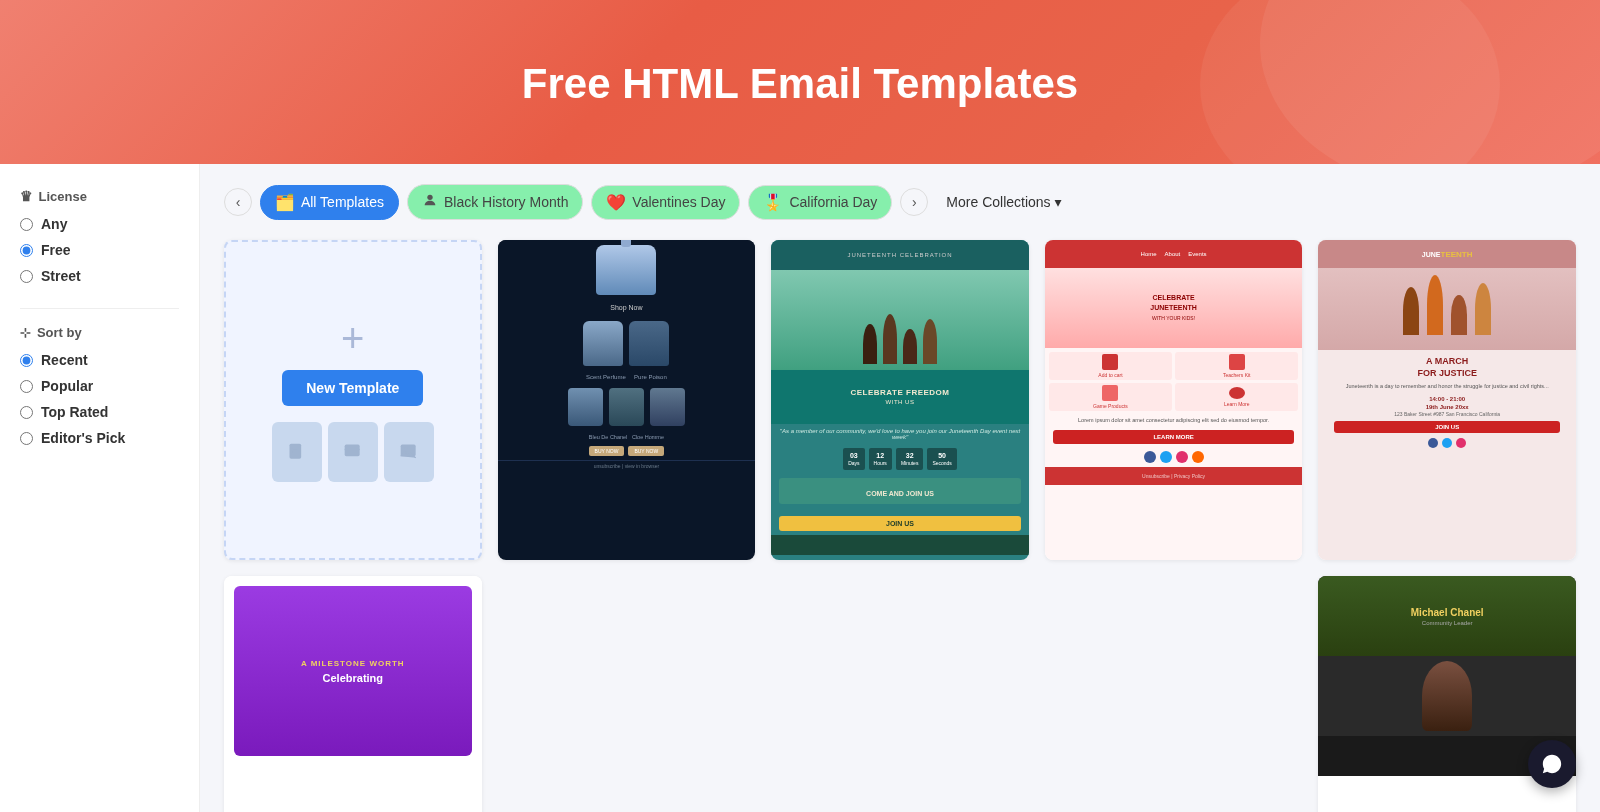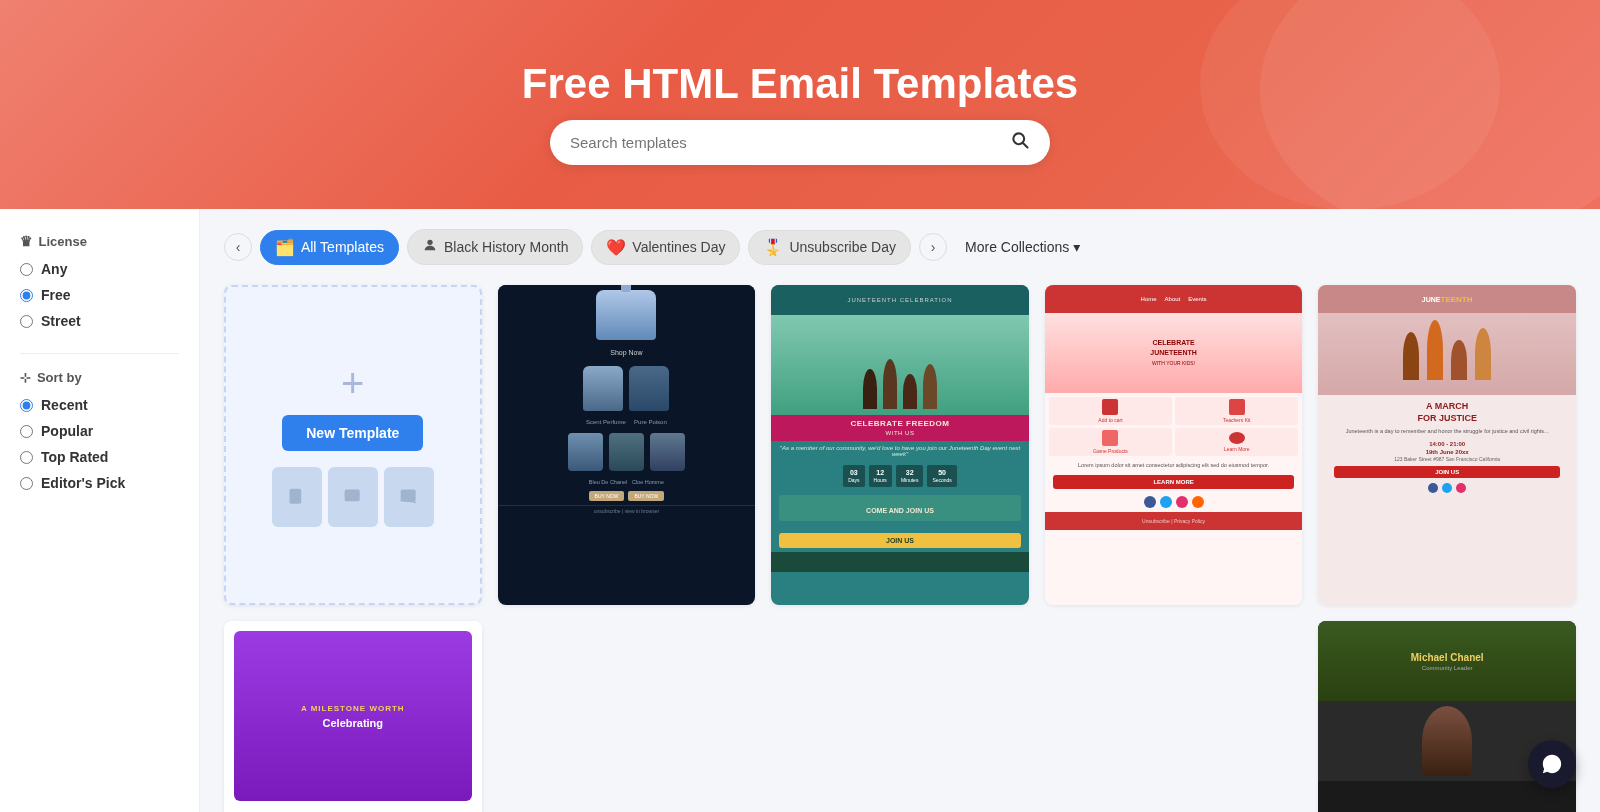--- a/index.html
+++ b/index.html
@@ -92,21 +92,21 @@
     .filter-nav-btn {
       background: none; border: 1px solid #ddd;
       border-radius: 50%; width: 28px; height: 28px;
       cursor: pointer; display: flex; align-items: center; justify-content: center;
       font-size: 14px; color: #555;
     }
     .filter-tab {
       display: flex; align-items: center; gap: 6px;
       padding: 7px 14px; border-radius: 20px;
       cursor: pointer; font-size: 14px; font-weight: 500;
-      border: 1px solid #ddd; background: #e5e5e5; color: #444;
+      border: 1px solid #ddd; background: #86efac; color: #444;
       transition: all 0.15s;
     }
     .filter-tab.active {
       background: #2f80ed; color: #fff; border-color: #2f80ed;
     }
     .filter-tab .tab-icon { font-size: 16px; }
     .more-collections-btn {
       display: flex; align-items: center; gap: 4px;
       background: none; border: none; cursor: pointer;
       font-size: 14px; color: #333; font-weight: 500;
@@ -179,29 +179,20 @@
       background: #c8d8ee; border-radius: 6px;
       display: flex; align-items: center; justify-content: center;
     }
     .placeholder-icons .pi svg { width: 20px; height: 20px; fill: #a0b4d0; }
   </style>
 </head>
 <body>
 
 <div class="hero">
   <h1 class="hero-title">Free HTML Email Templates</h1>
-  <div class="search-bar">
-    <input type="text" placeholder="Search templates" style="">
-    <span class="search-icon-wrap">
-      <svg viewBox="0 0 24 24" width="20" height="20" fill="none" stroke="#333" stroke-width="2.5" stroke-linecap="round">
-        <circle cx="10.5" cy="10.5" r="6.5"></circle>
-        <line x1="15.5" y1="15.5" x2="21" y2="21"></line>
-      </svg>
-    </span>
-  </div>
 </div>
 
 <div class="main-layout">
 
   <aside class="sidebar">
     <div class="sidebar-section">
       <div class="sidebar-section-title">
         <span class="crown">♛</span>
         <span>License</span>
       </div>
@@ -265,21 +256,21 @@
         <span>Black History Month</span>
       </div>
 
       <div class="filter-tab">
         <span class="tab-icon">❤️</span>
         <span>Valentines Day</span>
       </div>
 
       <div class="filter-tab">
         <span class="tab-icon">🎖️</span>
-        <span>Unsubscribe Day</span>
+        <span>California Day</span>
       </div>
 
       <button class="filter-nav-btn">›</button>
 
       <button class="more-collections-btn">
         <span>More Collections</span>
         <span>▾</span>
       </button>
     </div>
 
@@ -345,21 +336,21 @@
             <span style="color:#ccc;font-size:6px;letter-spacing:1px;">JUNETEENTH CELEBRATION</span>
           </div>
           <div style="background:linear-gradient(180deg,#80c8b0 0%,#40a080 100%);height:100px;display:flex;align-items:flex-end;justify-content:center;padding-bottom:6px;">
             <div style="display:flex;gap:6px;align-items:flex-end;">
               <div style="width:14px;height:40px;background:#3a2010;border-radius:50% 50% 0 0;"></div>
               <div style="width:14px;height:50px;background:#5a3820;border-radius:50% 50% 0 0;"></div>
               <div style="width:14px;height:35px;background:#4a2818;border-radius:50% 50% 0 0;"></div>
               <div style="width:14px;height:45px;background:#6a4828;border-radius:50% 50% 0 0;"></div>
             </div>
           </div>
-          <div style="color:#f0e8d0;font-size:8px;font-weight:800;text-align:center;padding:4px 8px;background:#be185d;letter-spacing:0.5px;">CELEBRATE FREEDOM<br><span style="font-size:6px;font-weight:400;">WITH US</span></div>
+          <div style="color:#f0e8d0;font-size:8px;font-weight:800;text-align:center;padding:18px 8px;background:#0f766e;letter-spacing:0.5px;">CELEBRATE FREEDOM<br><span style="font-size:6px;font-weight:400;">WITH US</span></div>
           <div style="color:#cce8e0;font-size:6px;text-align:center;padding:4px 8px;font-style:italic;">"As a member of our community, we'd love to have you join our Juneteenth Day event next week"</div>
           <div style="display:flex;gap:4px;justify-content:center;padding:4px;">
             <div style="background:#1a5050;color:#fff;font-size:7px;font-weight:700;padding:4px 5px;border-radius:2px;text-align:center;">03<br><span style="font-size:5px;font-weight:400;">Days</span></div>
             <div style="background:#1a5050;color:#fff;font-size:7px;font-weight:700;padding:4px 5px;border-radius:2px;text-align:center;">12<br><span style="font-size:5px;font-weight:400;">Hours</span></div>
             <div style="background:#1a5050;color:#fff;font-size:7px;font-weight:700;padding:4px 5px;border-radius:2px;text-align:center;">32<br><span style="font-size:5px;font-weight:400;">Minutes</span></div>
             <div style="background:#1a5050;color:#fff;font-size:7px;font-weight:700;padding:4px 5px;border-radius:2px;text-align:center;">50<br><span style="font-size:5px;font-weight:400;">Seconds</span></div>
           </div>
           <div style="background:#3a9080;padding:4px 8px;margin:4px 8px;border-radius:3px;text-align:center;">
             <span style="color:#f0e8d0;font-size:7px;font-weight:700;">COME AND JOIN US</span>
           </div>

